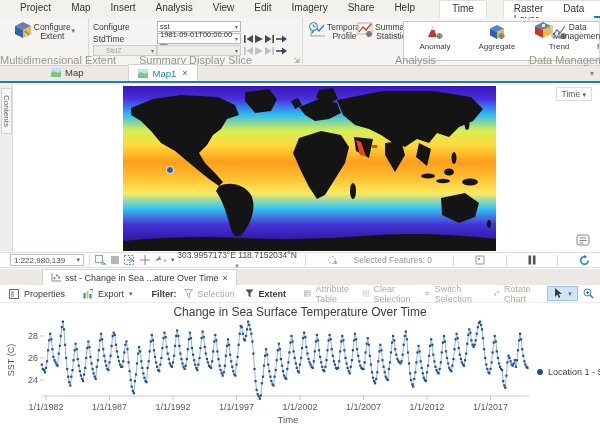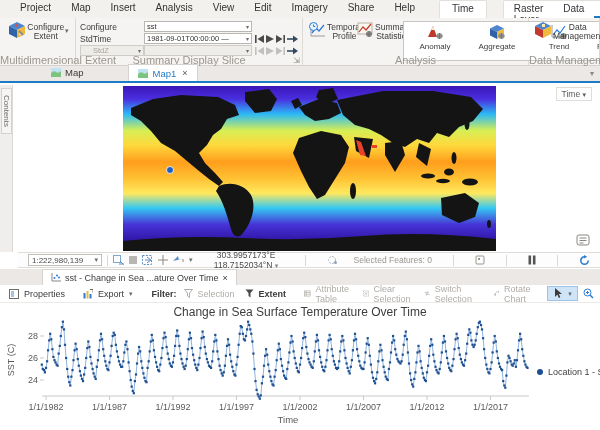--- a/index.html
+++ b/index.html
@@ -16,21 +16,21 @@
 
   
   .ribbon { position:absolute; top:18px; left:0; right:0; height:48px; background:#f6f4f2; border-bottom:1px solid #d5d2cf; display:flex; }
   .rgroup { position:relative; height:100%; border-right:1px solid #ddd9d5; padding:2px 4px 10px 4px; display:flex; align-items:flex-start; }
   .rgroup-label { position:absolute; bottom:0; left:0; right:0; text-align:center; font-size:11px; color:#9a968f; line-height:10px; white-space:nowrap; }
   .bigbtn { display:flex; flex-direction:row; align-items:center; width:62px; padding-top:1px; cursor:default; }
   .bigbtn .bb-label { font-size:8.5px; color:#3b3b3b; text-align:center; line-height:9px; margin-top:1px; }
   .caret { font-size:7px; color:#6b6b6b; }
   .slice-grid { display:grid; grid-template-columns:auto auto auto auto; grid-row-gap:1px; align-items:center; padding-top:1px; }
   .slice-lab { font-size:8.5px; color:#3b3b3b; padding-right:6px; }
-  .combo { width:108px; height:11px; background:#fff; border:1px solid #bab6b1; font-size:7.5px; color:#333; display:flex; align-items:center; justify-content:space-between; padding:0 2px; }
+  .combo { width:84px; height:11px; background:#fff; border:1px solid #bab6b1; font-size:7.5px; color:#333; display:flex; align-items:center; justify-content:space-between; padding:0 2px; }
   .combo.disabled { background:#efedea; color:#a7a39d; border-color:#d0ccc7; }
   .combo .caret { font-size:6px; }
   .combo.small { width:64px; }
   .playrow { display:flex; align-items:center; gap:2px; padding-left:3px; }
   .playrow.disabled svg { opacity:.3; }
   .launcher { position:absolute; right:2px; bottom:0; font-size:8px; color:#8a8782; }
   .gallery { display:flex; border:1px solid #c9c5c0; background:#fff; height:40px; margin-top:1px; }
   .gal-item { width:62px; display:flex; flex-direction:column; align-items:center; padding-top:2px; }
   .gal-item .bb-label { font-size:8px; text-align:center; line-height:8.5px; margin-top:1px; color:#3b3b3b; }
 
@@ -44,21 +44,21 @@
 
   
   .map-view { position:absolute; top:85px; left:0; right:0; height:167px; background:#fff; }
   .contents-strip { position:absolute; left:0; top:0; bottom:0; width:13px; background:#f0eeec; border-right:1px solid #ddd9d5; }
   .contents-tab { margin:3px 1px; background:#f7f5f3; border:1px solid #d5d2cf; writing-mode:vertical-rl; font-size:8px; color:#6b6b6b; padding:6px 0; text-align:center; width:11px; }
   .map-canvas { position:absolute; left:123px; top:1px; width:373px; height:165px; }
   .time-overlay { position:absolute; right:8px; top:2px; font-size:8.5px; color:#5a5a5a; background:#fdfdfd; border:1px solid #e0ddd9; padding:1px 5px; }
   .catalog-float { position:absolute; right:10px; bottom:6px; }
 
   
-  .map-status { position:absolute; top:252px; left:18px; right:0; height:16px; background:#fdfdfd; border-top:1px solid #e0ddd9; border-bottom:1px solid #e0ddd9; display:flex; align-items:center; font-size:8.5px; color:#4a4a4a; padding:0 10px; }
+  .map-status { position:absolute; top:252px; left:0; right:0; height:16px; background:#fdfdfd; border-top:1px solid #e0ddd9; border-bottom:1px solid #e0ddd9; display:flex; align-items:center; font-size:8.5px; color:#4a4a4a; padding:0 10px; }
   .scale-box { width:74px; height:12px; border:1px solid #c2beb9; background:#fff; display:flex; align-items:center; justify-content:space-between; padding:0 3px; font-size:8px; }
   .vsep { width:1px; height:11px; background:#dcd8d4; margin:0 5px; }
   .sb-icons { display:flex; align-items:center; gap:4px; }
   .coords { flex:1; text-align:center; color:#4a4a4a; font-size:8.5px; }
   .sb-right { display:flex; align-items:center; gap:16px; color:#9a968f; }
 
   
   .chart-tabbar { position:absolute; top:269px; left:0; right:0; height:16px; background:#ebe8e5; display:flex; align-items:flex-end; }
   .chart-tab { display:flex; align-items:center; gap:4px; background:#fff; border:1px solid #d5d2cf; border-bottom:none; height:16px; padding:0 8px; margin-left:42px; font-size:9px; color:#3b3b3b; }
   .chart-toolbar { position:absolute; top:285px; left:0; right:0; height:18px; background:#fff; border-bottom:1px solid #eceae7; display:flex; align-items:center; padding:0 4px; font-size:9px; }

